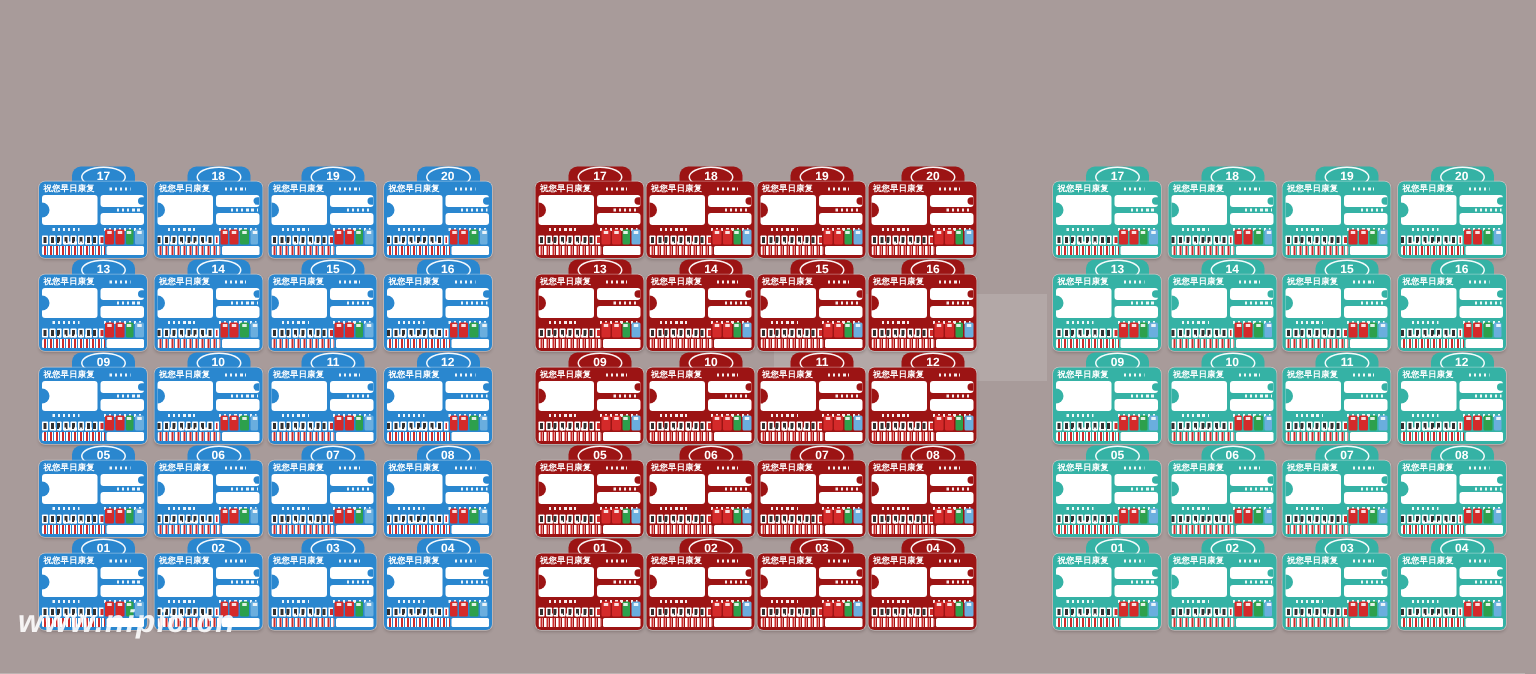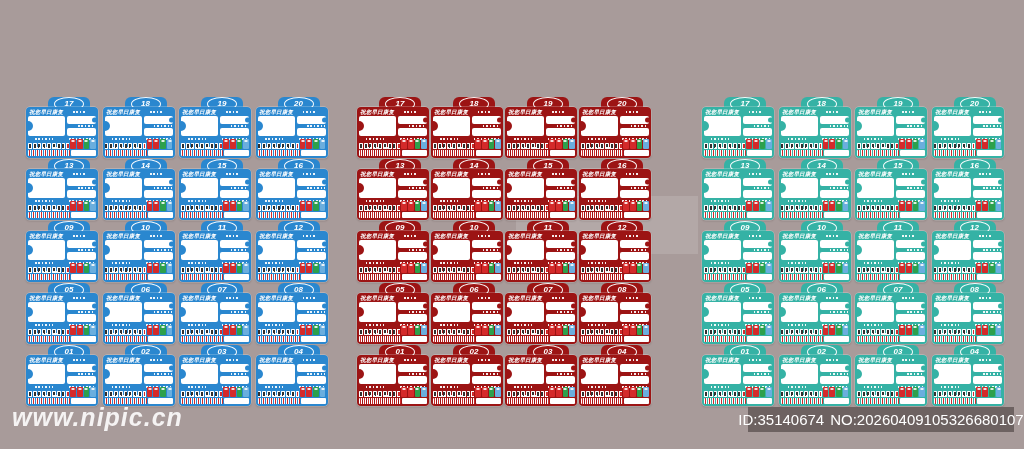--- a/index.html
+++ b/index.html
@@ -4,21 +4,21 @@
 <style>
   html,body{margin:0;padding:0;}
   .stage{position:relative;width:1024px;height:449px;overflow:hidden;background:#a89b9a;
          font-family:"Liberation Sans",sans-serif;}
   .title{position:absolute;top:30px;left:456px;transform:translateX(-50%);
          font-family:"Liberation Serif",serif;font-size:31px;color:#372f2f;
          letter-spacing:3px;white-space:nowrap;}
   .light-patch{position:absolute;left:516px;top:196px;width:182px;height:58px;
          background:rgba(255,255,255,.13);}
   
-  .panel{position:absolute;top:96px;display:grid;grid-template-rows:repeat(5,62px);font-style:italic;}
+  .panel{position:absolute;top:110px;display:grid;grid-template-rows:repeat(5,62px);}
   .panel-blue{left:26px;grid-template-columns:repeat(4,72px);column-gap:4.5px;}
   .panel-red{left:357px;grid-template-columns:repeat(4,72px);column-gap:2px;}
   .panel-teal{left:702px;grid-template-columns:repeat(4,72px);column-gap:4.5px;}
   
   .card{position:relative;width:72px;height:62px;}
   .tab{position:absolute;top:1px;left:22px;width:42px;height:14px;background:var(--c);
        border-radius:6px 6px 0 0;}
   .oval{position:absolute;top:0;left:50%;transform:translateX(-50%);width:28px;height:12px;
         background:var(--c);border:1px solid rgba(255,255,255,.95);border-radius:50%;
         color:#fff;font-size:8px;font-weight:bold;line-height:12px;text-align:center;}
@@ -56,21 +56,21 @@
   .striplabel{position:absolute;bottom:9px;left:10px;width:26px;height:2px;}
   .strip{position:absolute;left:2px;right:2px;bottom:2px;height:6px;display:flex;gap:1px;}
   .ticks{flex:0 0 62%;border-radius:1px;background-color:#fff;background-image:
      repeating-linear-gradient(90deg,transparent 0 1.2px,#cf2b2b 1.2px 2.4px,transparent 2.4px 4px),
      repeating-linear-gradient(90deg,transparent 0 3.2px,var(--c) 3.2px 4px);}
   .blank{flex:1;background:#fff;border-radius:1px;}
   
   .wm{position:absolute;left:12px;top:403px;display:flex;align-items:baseline;gap:12px;
       color:rgba(255,255,255,.88);font-style:italic;font-weight:bold;}
   .wm-logo{font-size:31px;letter-spacing:2px;}
-  .wm-site{font-size:25px;letter-spacing:1px;font-style:italic;}
+  .wm-site{font-size:21px;letter-spacing:1px;font-style:italic;}
   .idbar{position:absolute;left:748px;top:407px;width:266px;height:25px;
       background:rgba(104,94,92,.93);color:#fff;font-size:15px;
       display:flex;align-items:center;justify-content:center;gap:6px;white-space:nowrap;}
 </style>
 </head>
 <body>
 
 <div class="stage" style="background: rgb(168, 155, 154);">
   <div class="light-patch"></div>
 
@@ -2537,17 +2537,13 @@
         <div class="ticks"></div>
         <div class="blank"></div>
       </div>
     </div>
   </div>
     </div>
 
   <div class="wm">
     <span class="wm-site">www.nipic.cn</span>
   </div>
-  <div class="idbar">
-    <span>ID:35140674</span>
-    <span>NO:20260409105326680107</span>
-  </div>
 </div>
 
 </body></html>

